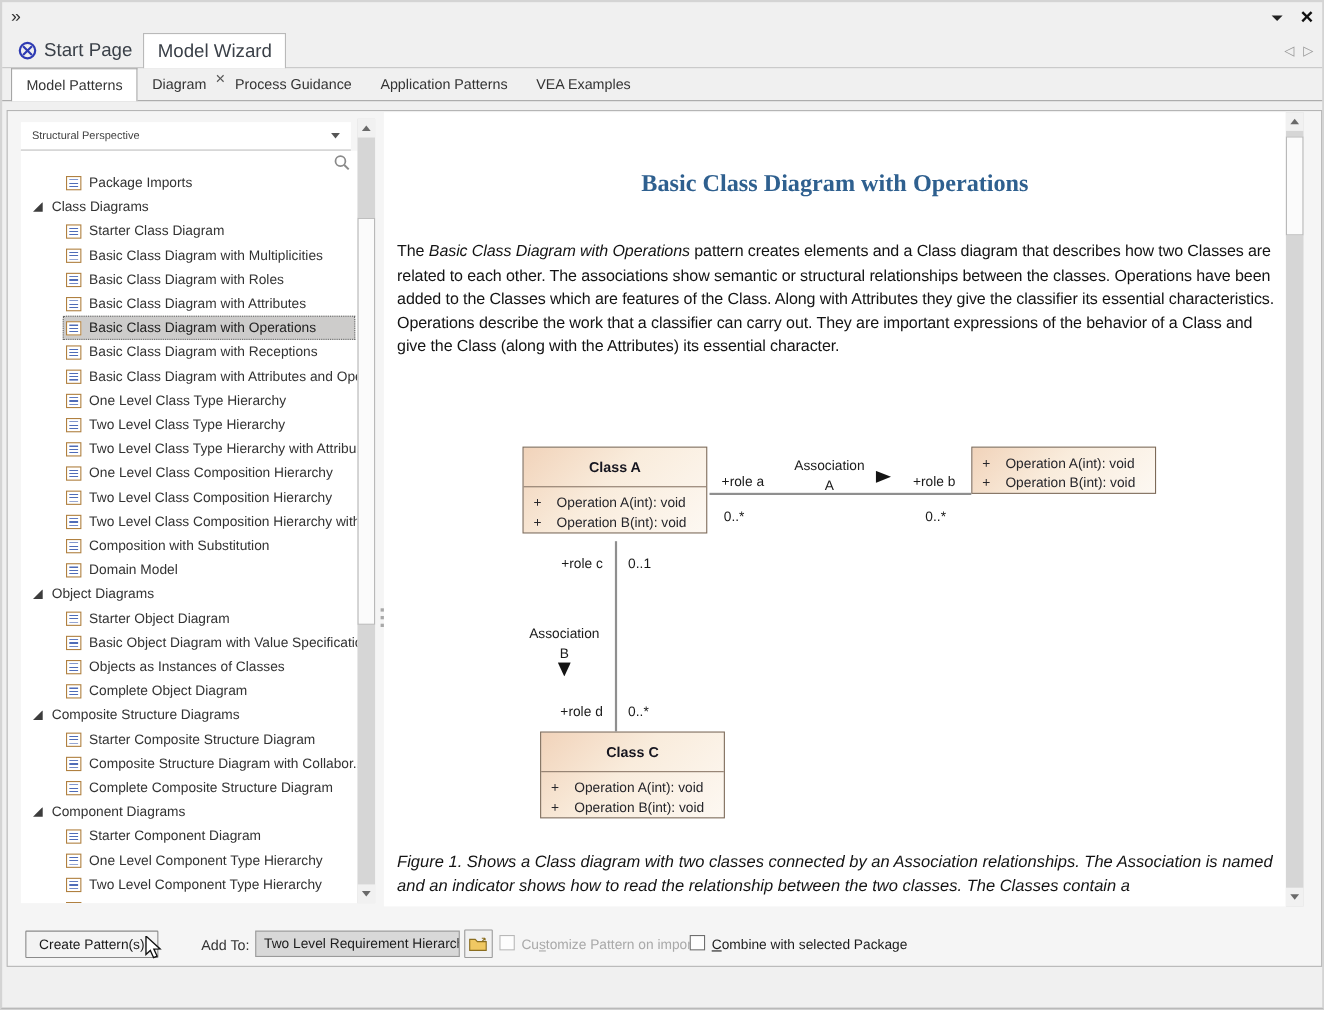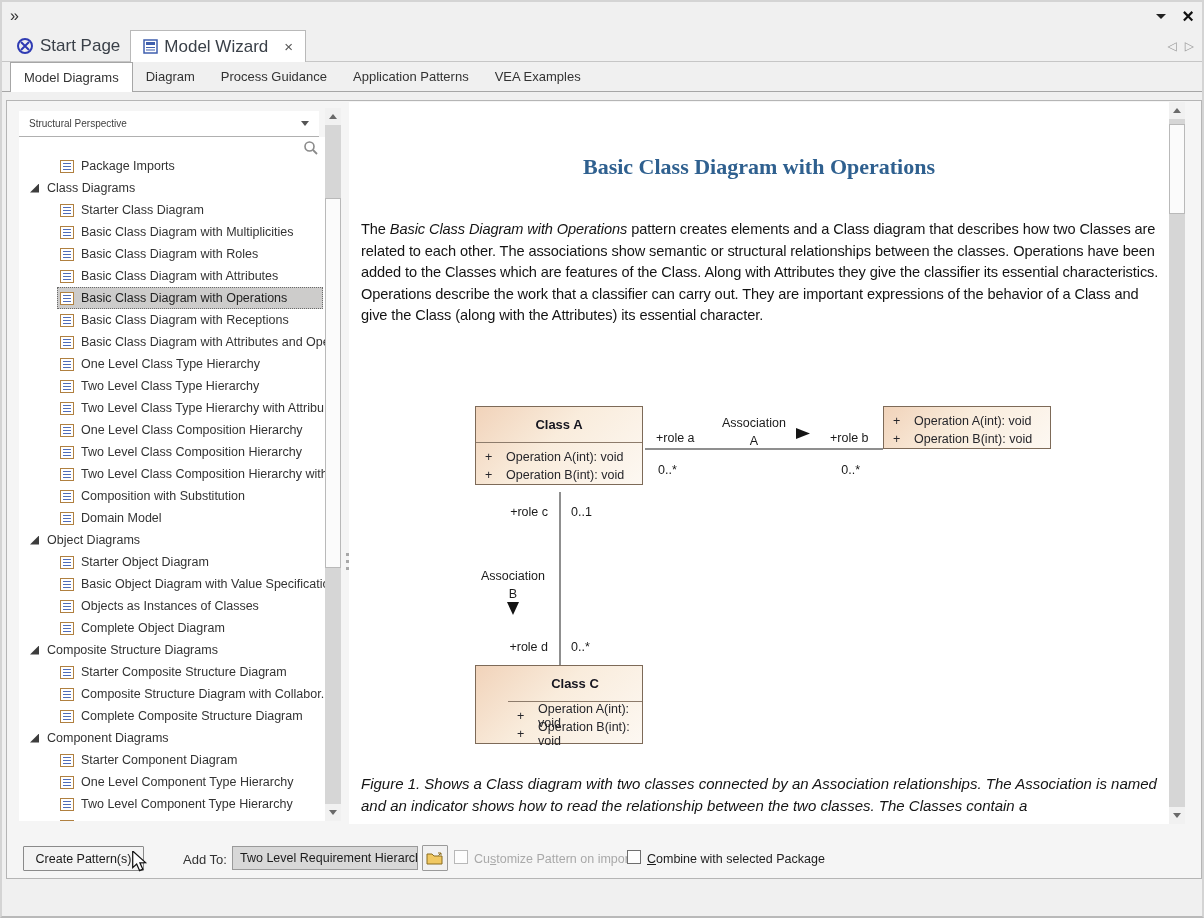--- a/index.html
+++ b/index.html
@@ -12,21 +12,21 @@
   .titlebar { height:28px; display:flex; align-items:center; padding:0 8px; }
   .overflow-chevron { font-size:16px; color:#333; cursor:default; }
   .titlebar-right { margin-left:auto; display:flex; align-items:center; gap:16px; }
   .menu-caret { width:0; height:0; border-left:5px solid transparent; border-right:5px solid transparent; border-top:5px solid #222; }
   .win-close { font-size:20px; line-height:18px; color:#111; font-weight:bold; }
 
   
   .doctabs { height:32px; display:flex; align-items:stretch; padding-left:4px;
              border-bottom:1px solid #c6c6c6; position:relative; }
   .doctab { display:flex; align-items:center; gap:6px; padding:0 10px; font-size:17px; color:#3a4048; }
-  .doctab.active { background:#fff; border:1px solid #b9b9b9; border-bottom:none; margin-bottom:-1px; z-index:2; padding:0 12px; }
+  .doctab.active { background:#fff; border:1px solid #b9b9b9; border-bottom:none; margin-bottom:-1px; z-index:2; padding:0 12px;flex-direction:column; }
   .tab-close { font-size:15px; color:#555; margin-left:10px; }
   .doctabs-right { margin-left:auto; display:flex; align-items:center; gap:8px; padding-right:8px; color:#9a9a9a; font-size:12px; }
 
   
   .subtabs { height:30px; display:flex; align-items:stretch; padding-left:8px;
              border-bottom:1px solid #a6a6a6; position:relative; }
   .subtab { display:flex; align-items:center; padding:0 13px; font-size:13px; color:#333; }
   .subtab.active { background:#fff; border:1px solid #a6a6a6; border-bottom:none; margin-bottom:-1px; z-index:2; }
 
   
@@ -134,21 +134,21 @@
       <span class="tab-close">×</span>
     </div>
     <div class="doctabs-right">
       <span>◁</span>
       <span>▷</span>
     </div>
   </div>
 
   <div class="subtabs">
     <div class="subtab active">
-        <span>Model Diagrams</span>
+        <span>Model Patterns</span>
       </div>
     <div class="subtab">
         <span>Diagram</span>
       </div>
     <div class="subtab">
         <span>Process Guidance</span>
       </div>
     <div class="subtab">
         <span>Application Patterns</span>
       </div>
@@ -448,21 +448,21 @@
           <div class="uop">
               <span class="uvis">+</span>
               <span>Operation A(int): void</span>
             </div>
           <div class="uop">
               <span class="uvis">+</span>
               <span>Operation B(int): void</span>
             </div>
         </div>
       </div>
-      <div class="uclass" style="left:126px; top:563px;padding-left:32px;">
+      <div class="uclass" style="left:142px; top:563px;">
         <div class="uname">Class C</div>
         <div class="uops">
           <div class="uop">
               <span class="uvis">+</span>
               <span>Operation A(int): void</span>
             </div>
           <div class="uop">
               <span class="uvis">+</span>
               <span>Operation B(int): void</span>
             </div>

